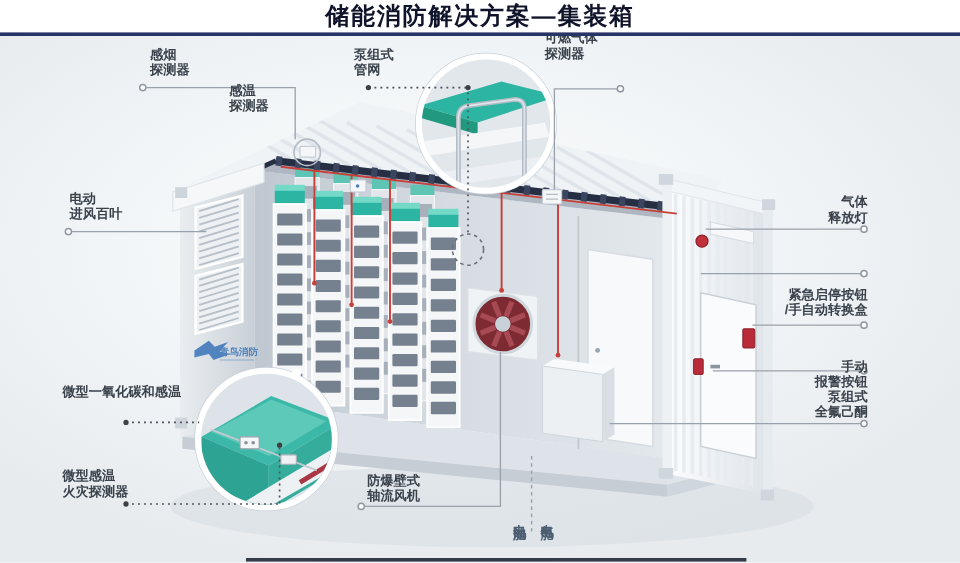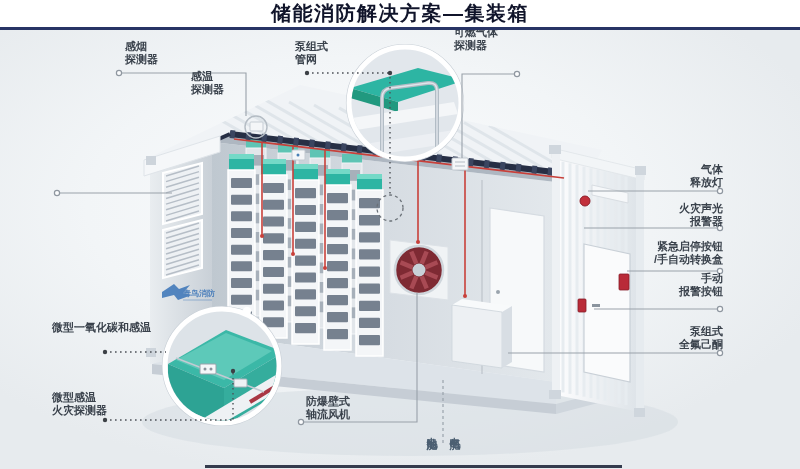--- a/index.html
+++ b/index.html
@@ -395,44 +395,44 @@
       <div>探测器</div>
     </div>
   <div class="label c" style="left:295px;top:40px;width:60px;">
     <div>泵组式</div>
       <div>管网</div>
     </div>
   <div class="label c" style="left:454px;top:26px;width:70px;">
     <div>可燃气体</div>
       <div>探测器</div>
     </div>
+  <div class="label" style="left:58px;top:160px;width:80px;">
+    <div>电动</div>
+      <div>进风百叶</div>
+    </div>
   <div class="label" style="left:52px;top:321px;width:134px;">
     <div>微型一氧化碳和感温</div>
     </div>
   <div class="label" style="left:52px;top:391px;width:96px;">
     <div>微型感温</div>
       <div>火灾探测器</div>
     </div>
   <div class="label" style="left:306px;top:395px;width:74px;">
     <div>防爆壁式</div>
       <div>轴流风机</div>
     </div>
   <div class="label r" style="right:77px;top:163px;width:72px;">
     <div>气体</div>
       <div>释放灯</div>
     </div>
-  <div class="label r" style="right:77px;top:202px;width:82px;">
-    <div>火灾声光</div>
-      <div>报警器</div>
-    </div>
   <div class="label r" style="right:77px;top:240px;width:98px;">
     <div>紧急启停按钮</div>
       <div>/手自动转换盒</div>
     </div>
-  <div class="label r" style="right:77px;top:272px;width:82px;">
+  <div class="label r" style="right:77px;top:300px;width:82px;">
     <div>手动</div>
       <div>报警按钮</div>
     </div>
   <div class="label r" style="right:77px;top:325px;width:82px;">
     <div>泵组式</div>
       <div>全氟己酮</div>
     </div>
 
   <div class="vlabel" style="left:426px;top:428px;height:42px;">电池舱</div>
   <div class="vlabel" style="left:449px;top:428px;height:42px;">电气舱</div>

